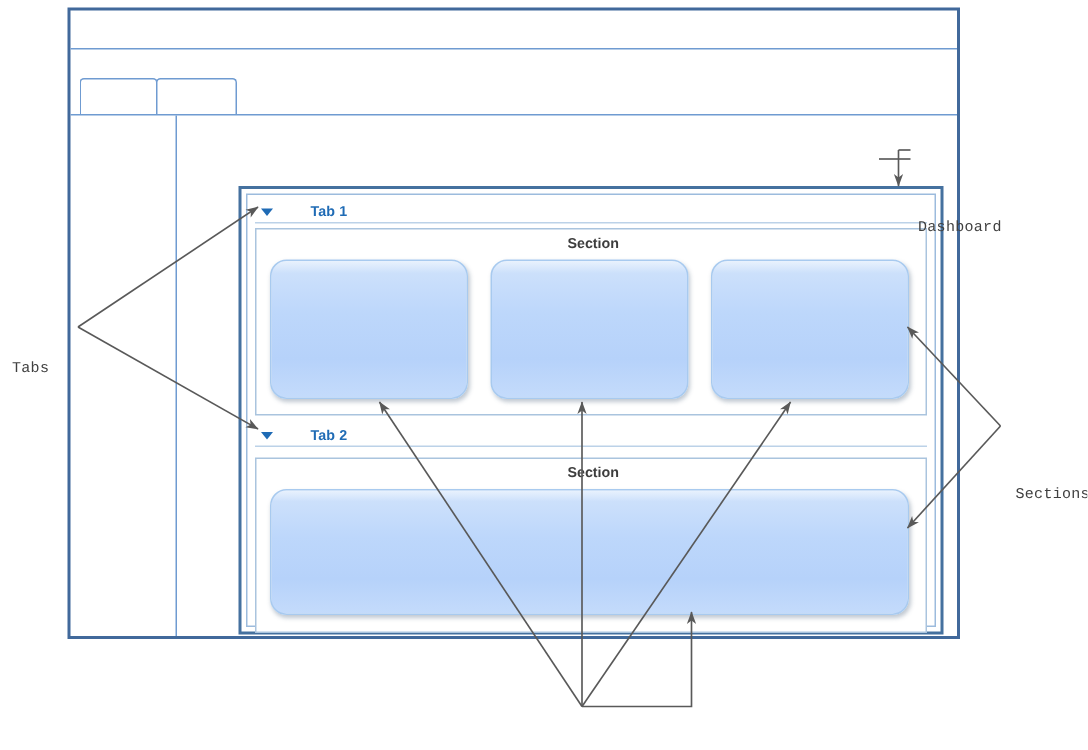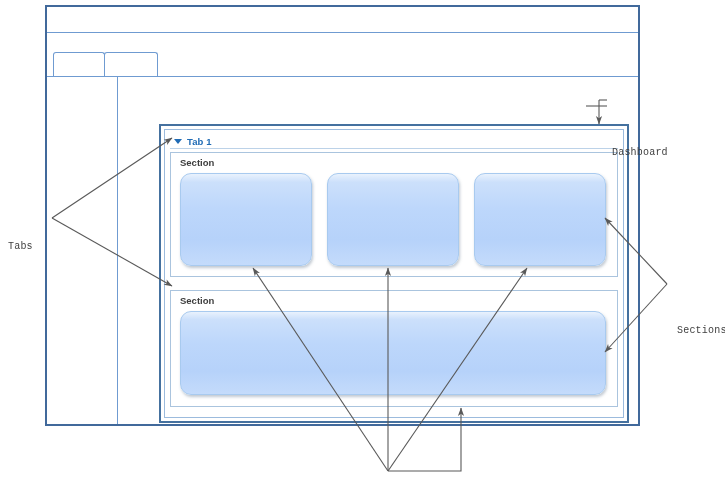--- a/index.html
+++ b/index.html
@@ -137,20 +137,21 @@
   }
 
   .tab-group { }
   .tab-header {
     display: flex;
     align-items: center;
     height: 14px;
     padding-left: 4px;
     border-bottom: 1px solid #bcd2e8;
     margin-bottom: 3px;
+    gap: 20px;
   }
   .tab-caret {
     width: 0; height: 0;
     border-left: 4px solid transparent;
     border-right: 4px solid transparent;
     border-top: 5px solid #1f6bb5;
     margin-right: 5px;
   }
   .tab-title {
     font-size: 9.5px;
@@ -167,20 +168,21 @@
   }
   #section-1 { height: 125px; }
   #section-2 { height: 117px; margin-top: 7px; }
 
   .section-title {
     font-size: 9.5px;
     font-weight: bold;
     color: #3d3d3d;
     margin-left: 3px;
     margin-bottom: 5px;
+    text-align: center;
   }
 
   .component-row {
     display: flex;
     gap: 15px;
     padding-left: 3px;
     padding-right: 5px;
   }
 
   .component {
@@ -231,20 +233,24 @@
               <div class="section-title">Section</div>
               <div class="component-row">
                 <div class="component"></div>
                 <div class="component"></div>
                 <div class="component"></div>
               </div>
             </div>
           </div>
 
           <div class="tab-group" style="margin-top:6px;">
+            <div class="tab-header">
+              <span class="tab-caret"></span>
+              <span class="tab-title">Tab 2</span>
+            </div>
             <div class="section-box" id="section-2">
               <div class="section-title">Section</div>
               <div class="component-row">
                 <div class="component"></div>
               </div>
             </div>
           </div>
 
         </div>
       </div>

